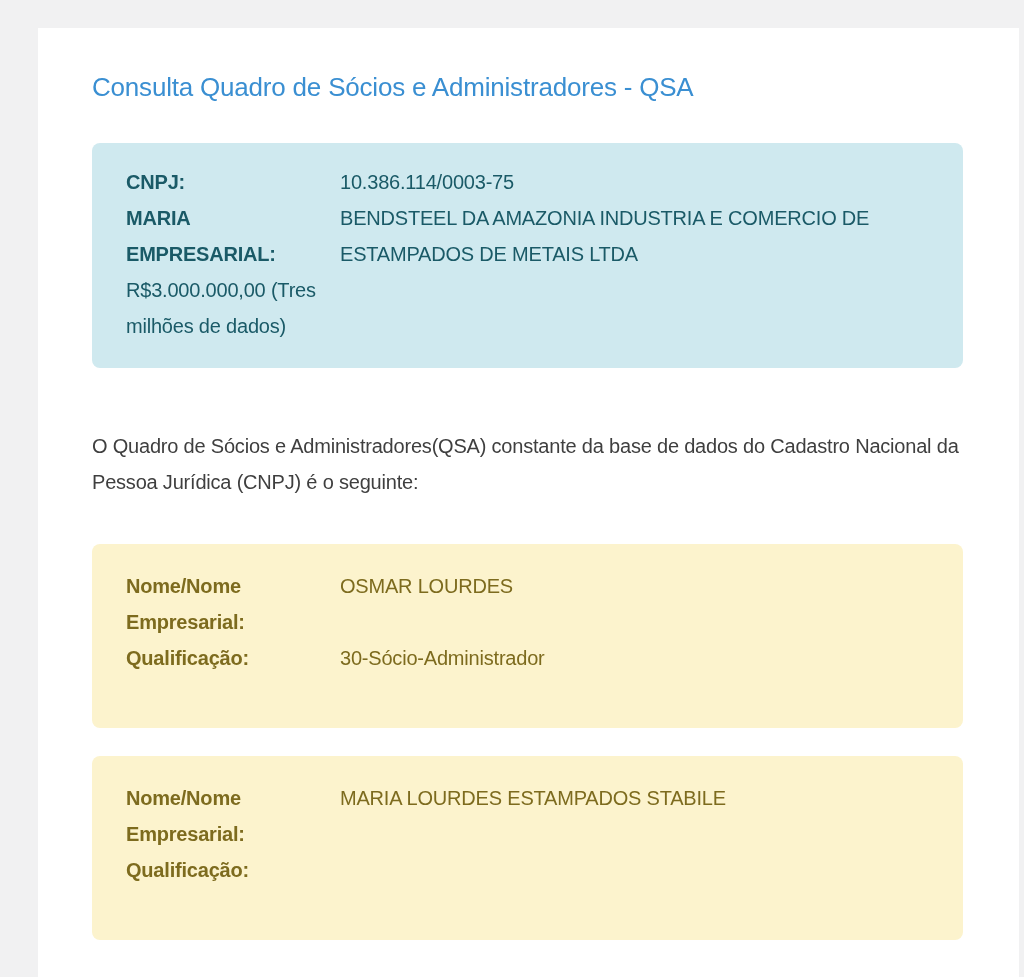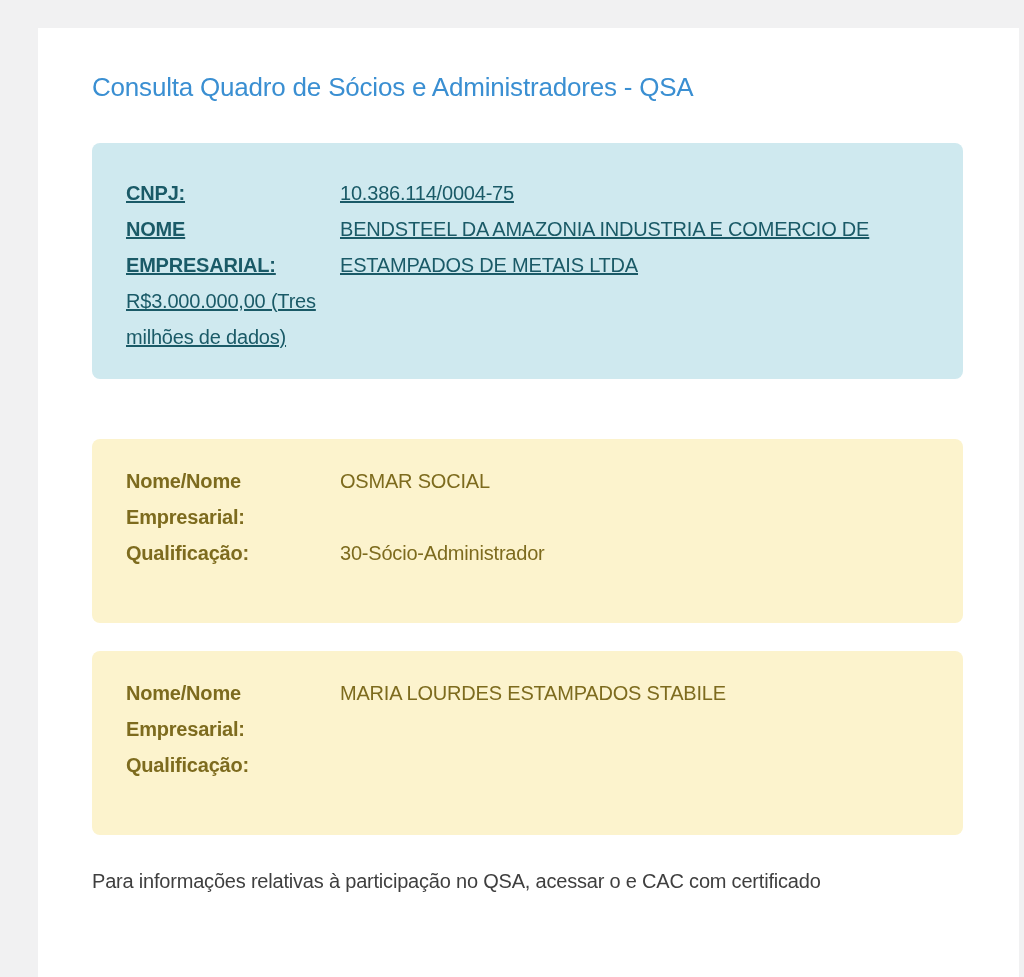--- a/index.html
+++ b/index.html
@@ -42,23 +42,22 @@
     color: var(--title-blue);
   }
   .info-box {
     border-radius: 8px;
     font-size: 20px;
     line-height: 36px;
   }
   .info-box.blue {
     background: var(--info-box-bg);
     color: var(--info-box-text);
-    padding: 32px 34px 24px 34px;
+    padding: 21px 34px 24px 34px;
     margin-bottom: 60px;
-    text-decoration: underline;
   }
   .info-box.yellow {
     background: var(--partner-box-bg);
     color: var(--partner-box-text);
     padding: 24px 38px 52px 34px;
     margin-bottom: 28px;
   }
   .row {
     display: grid;
     grid-template-columns: 214px 1fr;
@@ -90,36 +89,37 @@
 <body>
 
 <div class="card">
   <div class="content">
 
     <h1 class="page-title">Consulta Quadro de Sócios e Administradores - QSA</h1>
 
     <div class="info-box blue">
       <div class="row">
         <div class="label">CNPJ:</div>
-        <div class="value">10.386.114/0004-75</div>
+        <div class="value">10.386.114/0003-75</div>
       </div>
       <div class="row">
-        <div class="label">NOME EMPRESARIAL:</div>
+        <div class="label">MARIA EMPRESARIAL:</div>
         <div class="value">BENDSTEEL DA AMAZONIA INDUSTRIA E COMERCIO DE ESTAMPADOS DE METAIS LTDA</div>
       </div>
       <div class="row">
         <div class="value">R$3.000.000,00 (Tres milhões de dados)</div>
       </div>
     </div>
 
+    <p class="intro-text">O Quadro de Sócios e Administradores(QSA) constante da base de dados do Cadastro Nacional da Pessoa Jurídica (CNPJ) é o seguinte:</p>
 
     <div class="info-box yellow">
       <div class="row">
         <div class="label">Nome/Nome Empresarial:</div>
-        <div class="value">OSMAR SOCIAL</div>
+        <div class="value">OSMAR LOURDES</div>
       </div>
       <div class="row">
         <div class="label">Qualificação:</div>
         <div class="value">30-Sócio-Administrador</div>
       </div>
     </div>
 
     <div class="info-box yellow">
       <div class="row">
         <div class="label">Nome/Nome Empresarial:</div>

